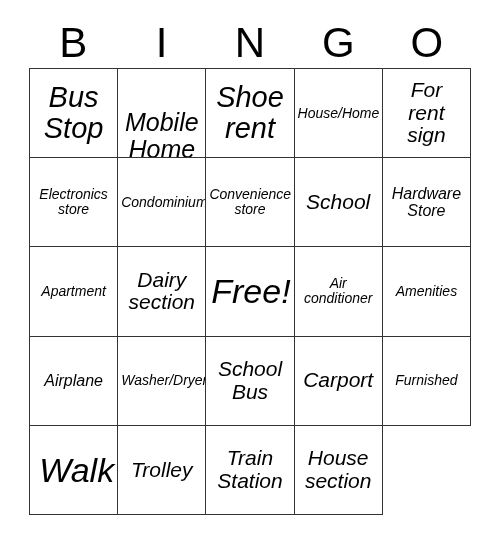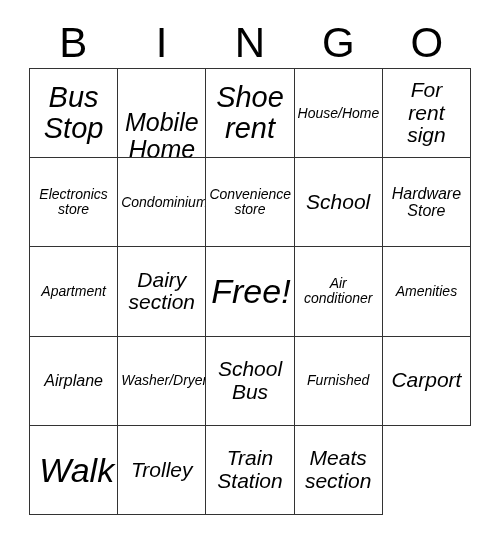--- a/index.html
+++ b/index.html
@@ -162,35 +162,35 @@
       <div class="cell fs-sm">
         <span class="cell-text">Airplane</span>
       </div>
       <div class="cell fs-xxs">
         <span class="cell-text">Washer/Dryer</span>
       </div>
       <div class="cell fs-md">
         <span class="cell-text">School
 Bus</span>
       </div>
+      <div class="cell fs-md">
+        <span class="cell-text">Carport</span>
+      </div>
       <div class="cell fs-xs">
         <span class="cell-text">Furnished</span>
-      </div>
-      <div class="cell fs-md">
-        <span class="cell-text">Carport</span>
       </div>
       <div class="cell fs-xxl">
         <span class="cell-text">Walk</span>
       </div>
       <div class="cell fs-md">
         <span class="cell-text">Trolley</span>
       </div>
       <div class="cell fs-md">
         <span class="cell-text">Train
 Station</span>
       </div>
       <div class="cell fs-md">
-        <span class="cell-text">Meats
+        <span class="cell-text">House
 section</span>
       </div>
     </div>
 
 </div>
 
 </body></html>

